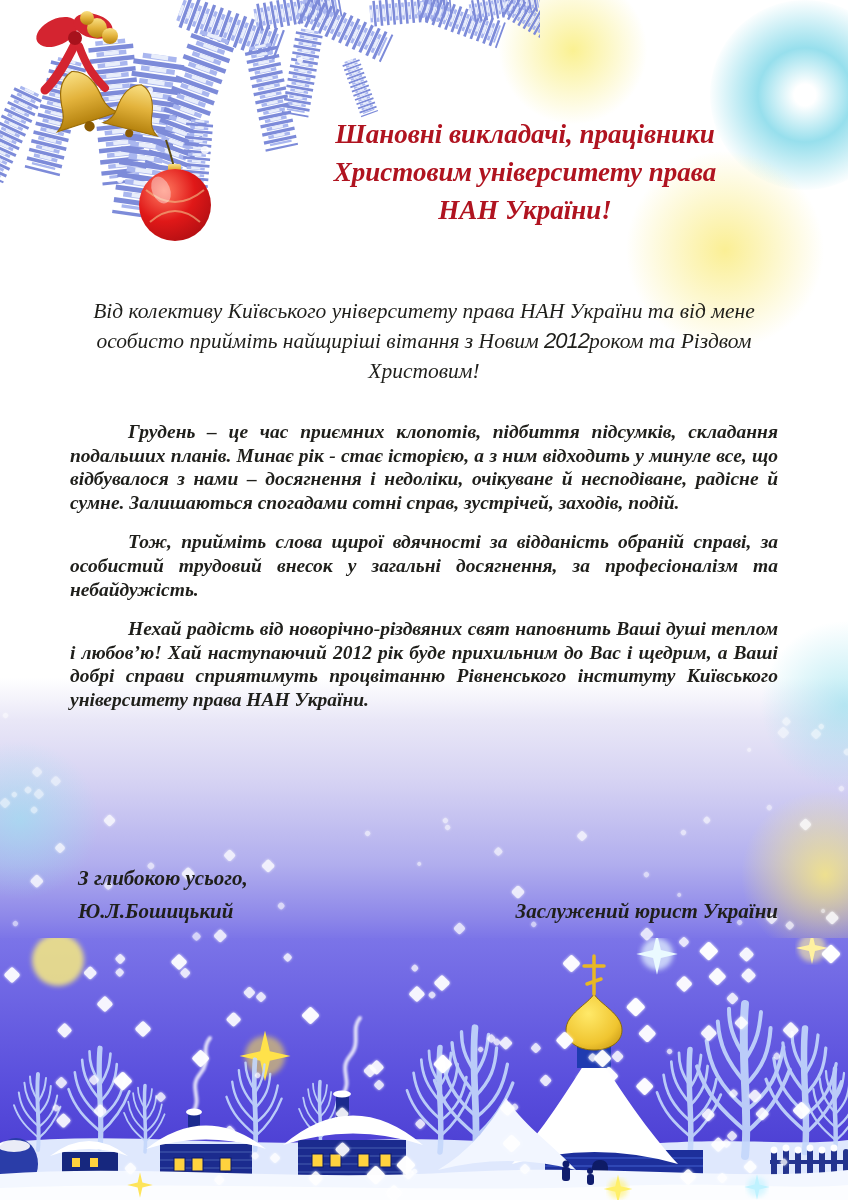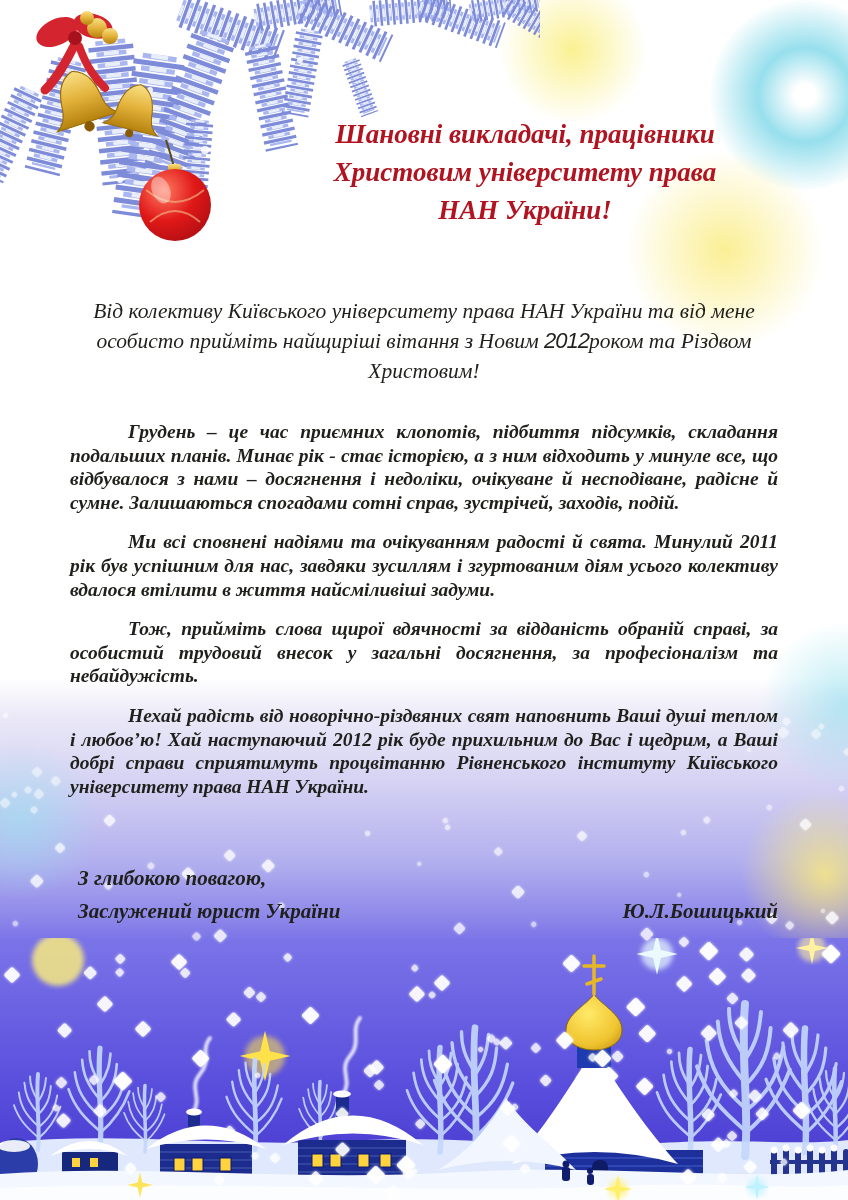--- a/index.html
+++ b/index.html
@@ -426,26 +426,25 @@
   <div class="heading">
     <div>Шановні викладачі, працівники</div>
     <div>Христовим університету права</div>
     <div>НАН України!</div>
   </div>
 
   <div class="intro"><span>Від колективу Київського університету права НАН  України та від мене особисто прийміть найщиріші  вітання  з Новим </span><span class="year">2012</span><span>роком та Різдвом Христовим!</span></div>
 
   <div class="bodytext">
     <p>Грудень – це час приємних клопотів, підбиття підсумків, складання подальших планів. Минає рік -  стає історією, а з ним відходить у минуле все, що відбувалося з нами – досягнення і недоліки, очікуване й несподіване, радісне й сумне. Залишаються спогадами сотні справ, зустрічей, заходів, подій.</p>
-    <p>Ми всі сповнені надіями та очікуванням радості й свята. Минулий 2011 рік був успішним для нас, завдяки зусиллям і згуртованим діям усього колективу вдалося втілити в життя  найсміливіші задуми.</p>
     <p>Тож, прийміть слова щирої вдячності за відданість обраній справі, за особистий трудовий внесок у загальні досягнення, за професіоналізм та небайдужість.</p>
     <p>Нехай радість від новорічно-різдвяних свят наповнить Ваші душі теплом і любов’ю! Хай наступаючий 2012 рік буде прихильним до Вас і щедрим, а Ваші добрі справи сприятимуть процвітанню Рівненського інституту Київського університету права НАН України.</p>
   </div>
 
   <div class="signature">
-    <div>З глибокою повагою,</div>
+    <div>З глибокою усього,</div>
     <div class="sig-row">
+      <span>Ю.Л.Бошицький</span>
       <span>Заслужений юрист України</span>
-      <span>Ю.Л.Бошицький</span>
     </div>
   </div>
 
 </div>
 
 </body></html>

